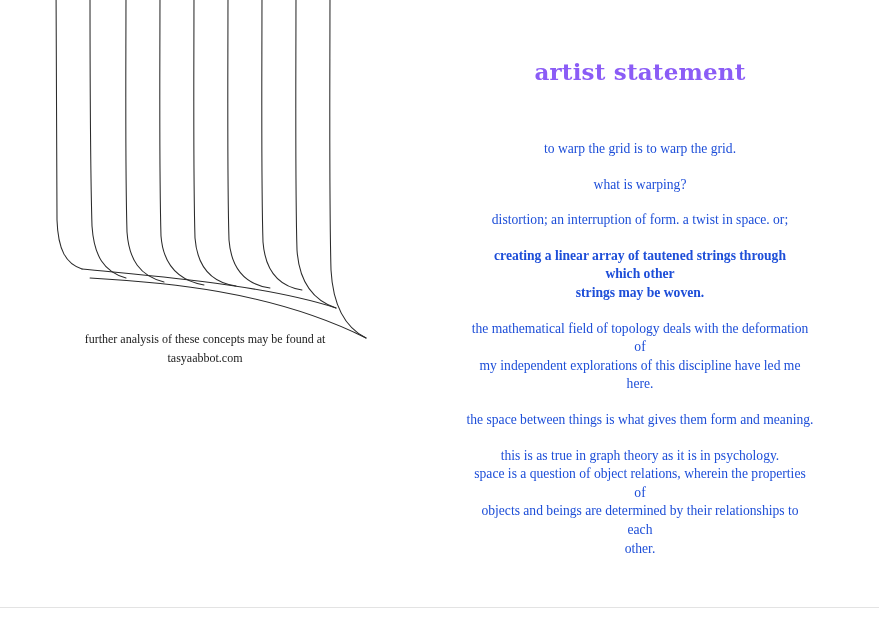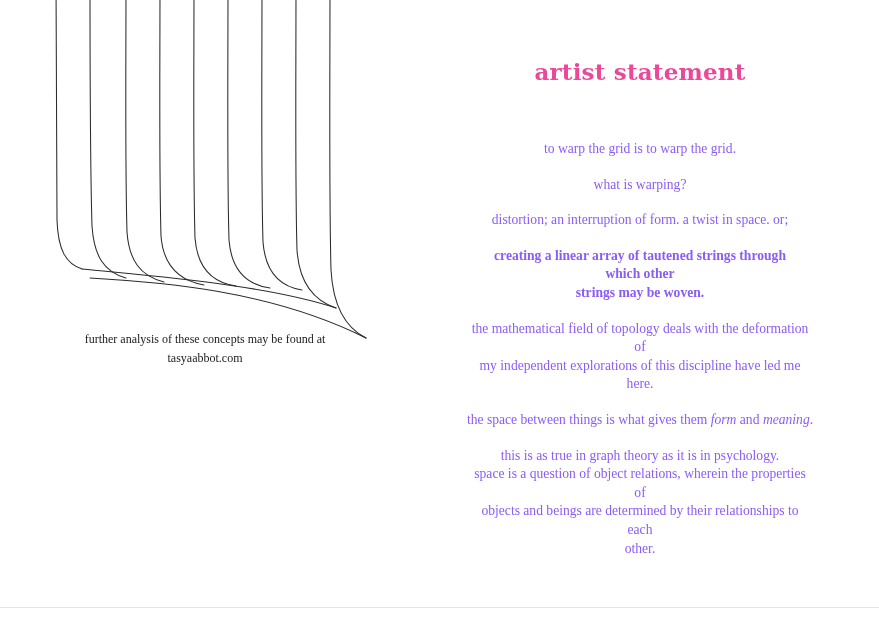--- a/index.html
+++ b/index.html
@@ -64,49 +64,48 @@
   #statement-heading {
     position: absolute;
     left: 0;
     top: 58px;
     width: 420px;
     text-align: center;
     font-family: "DejaVu Serif", serif;
     font-weight: 700;
     font-size: 23px;
     letter-spacing: 0.2px;
-    color: #ec4899;
+    color: #8b5cf6;
   }
   #statement-body {
     position: absolute;
     left: 0;
     top: 140px;
     width: 420px;
     text-align: center;
   }
   .para {
     margin: 0 0 17px 0;
     font-size: 13.6px;
     line-height: 18.6px;
-    color: #8b5cf6;
+    color: #1d4ed8;
     font-family: "Liberation Serif", serif;
   }
   .para.narrow {
     width: 330px;
     margin-left: auto;
     margin-right: auto;
     font-weight: bold;
   }
   .para.wide {
     width: 340px;
     margin-left: auto;
     margin-right: auto;
   }
   .em {
-    font-style: italic;
   }
   .multiline .line {
     display: block;
   }
 
   
   #bottom-rule {
     position: absolute;
     left: 0;
     bottom: 0;

